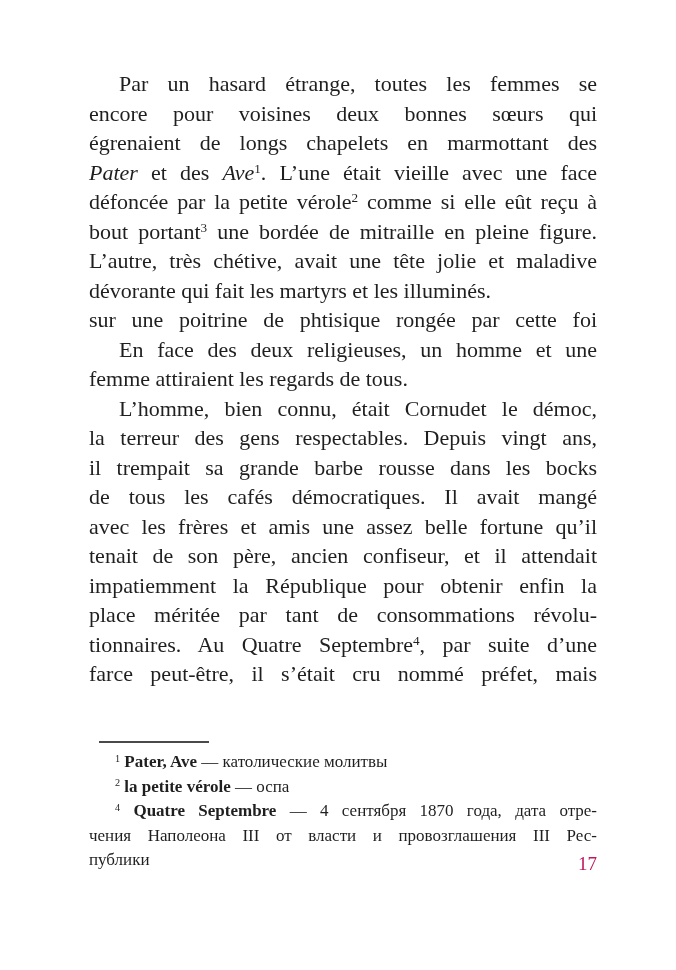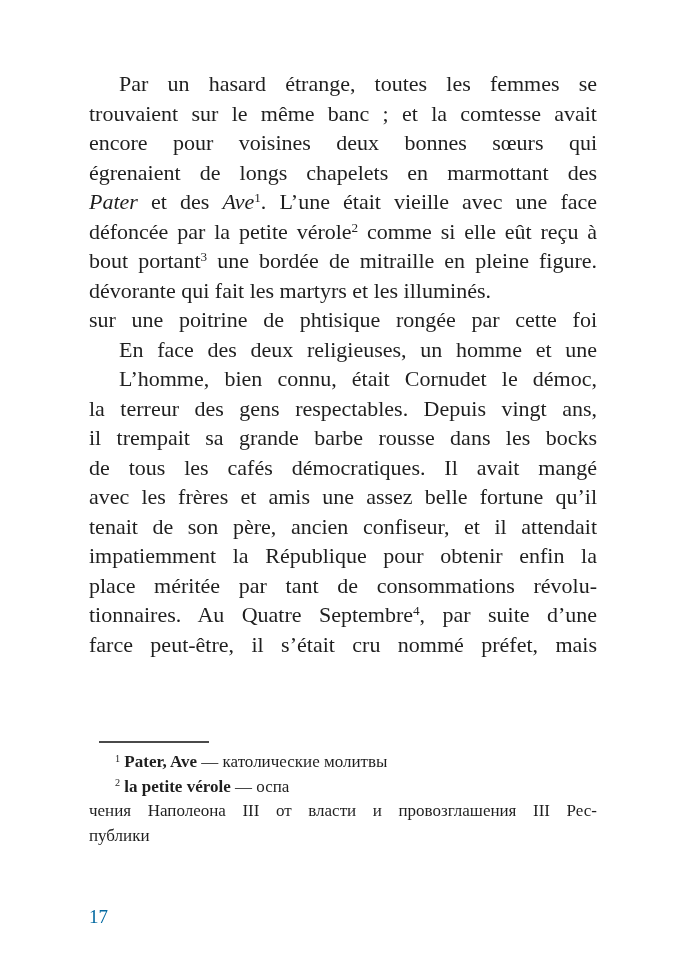--- a/index.html
+++ b/index.html
@@ -57,54 +57,56 @@
     position: absolute;
     left: 99px;
     top: 741px;
     width: 110px;
     height: 2px;
     background: #4a4a4a;
   }
   .page-number {
     position: absolute;
     left: 89px;
-    top: 906px;
+    top: 853px;
     width: 508px;
-    text-align: left;
+    text-align: right;
     font-size: 19px;
-    color: #0369a1;
+    color: #be185d;
   }
 </style>
 </head>
 <body>
 
 <div class="page">
   <div class="body-text">
       <div class="line indent just"><span>Par un hasard étrange, toutes les femmes se</span></div>
-      <div class="line just"><span>trouvaient sur le même banc ; et la comtesse avait</span></div>
       <div class="line just"><span>encore pour voisines deux bonnes sœurs qui</span></div>
       <div class="line just"><span>égrenaient de longs chapelets en marmottant des</span></div>
       <div class="line just"><span class="i">Pater</span><span> et des </span><span class="i">Ave</span><span class="sup">1</span><span>. L’une était vieille avec une face</span></div>
       <div class="line just"><span>défoncée par la petite vérole</span><span class="sup">2</span><span> comme si elle eût reçu à</span></div>
       <div class="line just"><span>bout portant</span><span class="sup">3</span><span> une bordée de mitraille en pleine figure.</span></div>
+      <div class="line just"><span>L’autre, très chétive, avait une tête jolie et maladive</span></div>
       <div class="line last"><span>dévorante qui fait les martyrs et les illuminés.</span></div>
       <div class="line just"><span>sur une poitrine de phtisique rongée par cette foi</span></div>
       <div class="line indent just"><span>En face des deux religieuses, un homme et une</span></div>
+      <div class="line last"><span>femme attiraient les regards de tous.</span></div>
       <div class="line indent just"><span>L’homme, bien connu, était Cornudet le démoc,</span></div>
       <div class="line just"><span>la terreur des gens respectables. Depuis vingt ans,</span></div>
       <div class="line just"><span>il trempait sa grande barbe rousse dans les bocks</span></div>
       <div class="line just"><span>de tous les cafés démocratiques. Il avait mangé</span></div>
       <div class="line just"><span>avec les frères et amis une assez belle fortune qu’il</span></div>
       <div class="line just"><span>tenait de son père, ancien confiseur, et il attendait</span></div>
       <div class="line just"><span>impatiemment la République pour obtenir enfin la</span></div>
       <div class="line just"><span>place méritée par tant de consommations révolu-</span></div>
       <div class="line just"><span>tionnaires. Au Quatre Septembre</span><span class="sup">4</span><span>, par suite d’une</span></div>
       <div class="line just"><span>farce peut-être, il s’était cru nommé préfet, mais</span></div>
     </div>
   <div class="footnote-rule"></div>
   <div class="footnotes">
       <div class="line indent last"><span class="sup">1</span><span> </span><span class="b">Pater, Ave</span><span> — католические молитвы</span></div>
       <div class="line indent last"><span class="sup">2</span><span> </span><span class="b">la petite vérole</span><span> — оспа</span></div>
+      <div class="line indent just"><span class="sup">4</span><span> </span><span class="b">Quatre Septembre</span><span> — 4 сентября 1870 года, дата отре-</span></div>
       <div class="line just"><span>чения Наполеона III от власти и провозглашения III Рес-</span></div>
       <div class="line last"><span>публики</span></div>
     </div>
   <div class="page-number">17</div>
 </div>
 
 </body></html>

